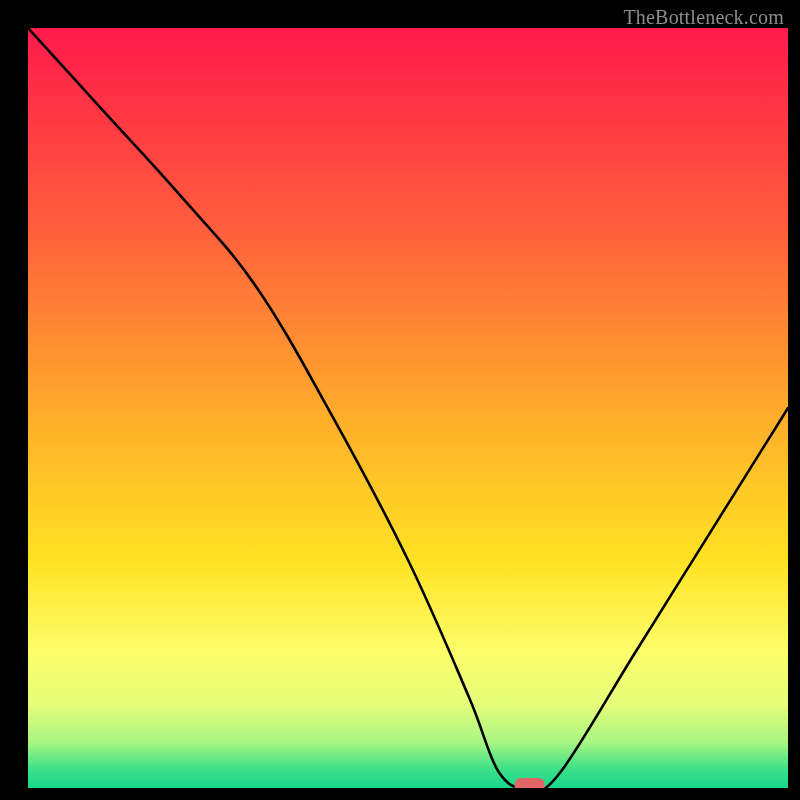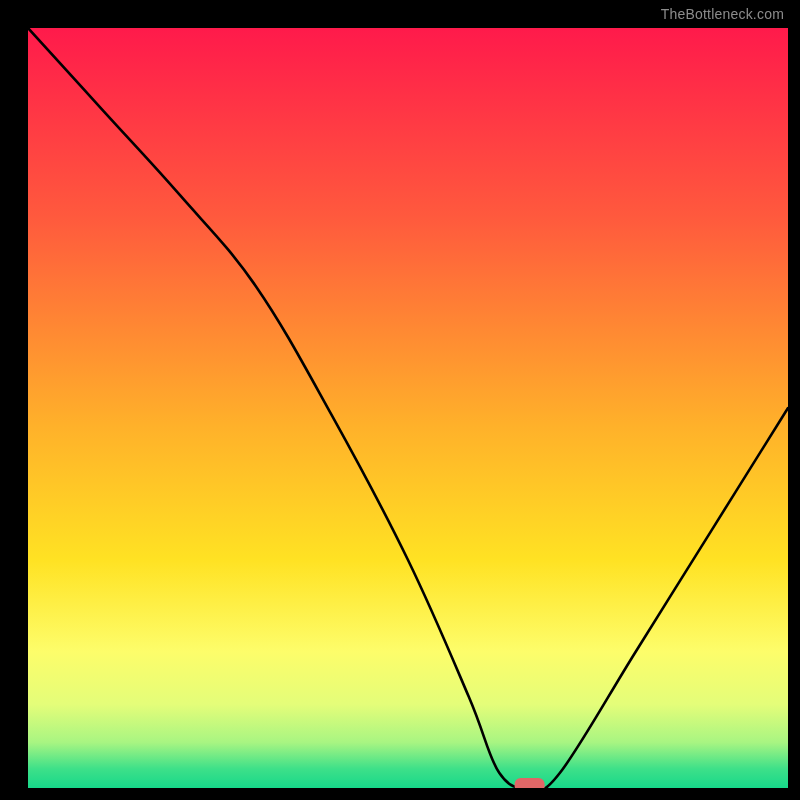--- a/index.html
+++ b/index.html
@@ -12,22 +12,22 @@
   }
   .container {
     position: relative;
     width: 800px;
     height: 800px;
   }
   .attribution {
     position: absolute;
     top: 6px;
     right: 16px;
-    font-family: Liberation Sans, sans-serif;
-    font-size: 14px;
+    font-family: Liberation Serif, serif;
+    font-size: 20px;
     color: #8c8c8c;
     font-weight: 400;
     letter-spacing: 0.2px;
     margin-left: 39px;
   }
   svg.plot {
     position: absolute;
     left: 28px;
     top: 28px;
     width: 760px;

